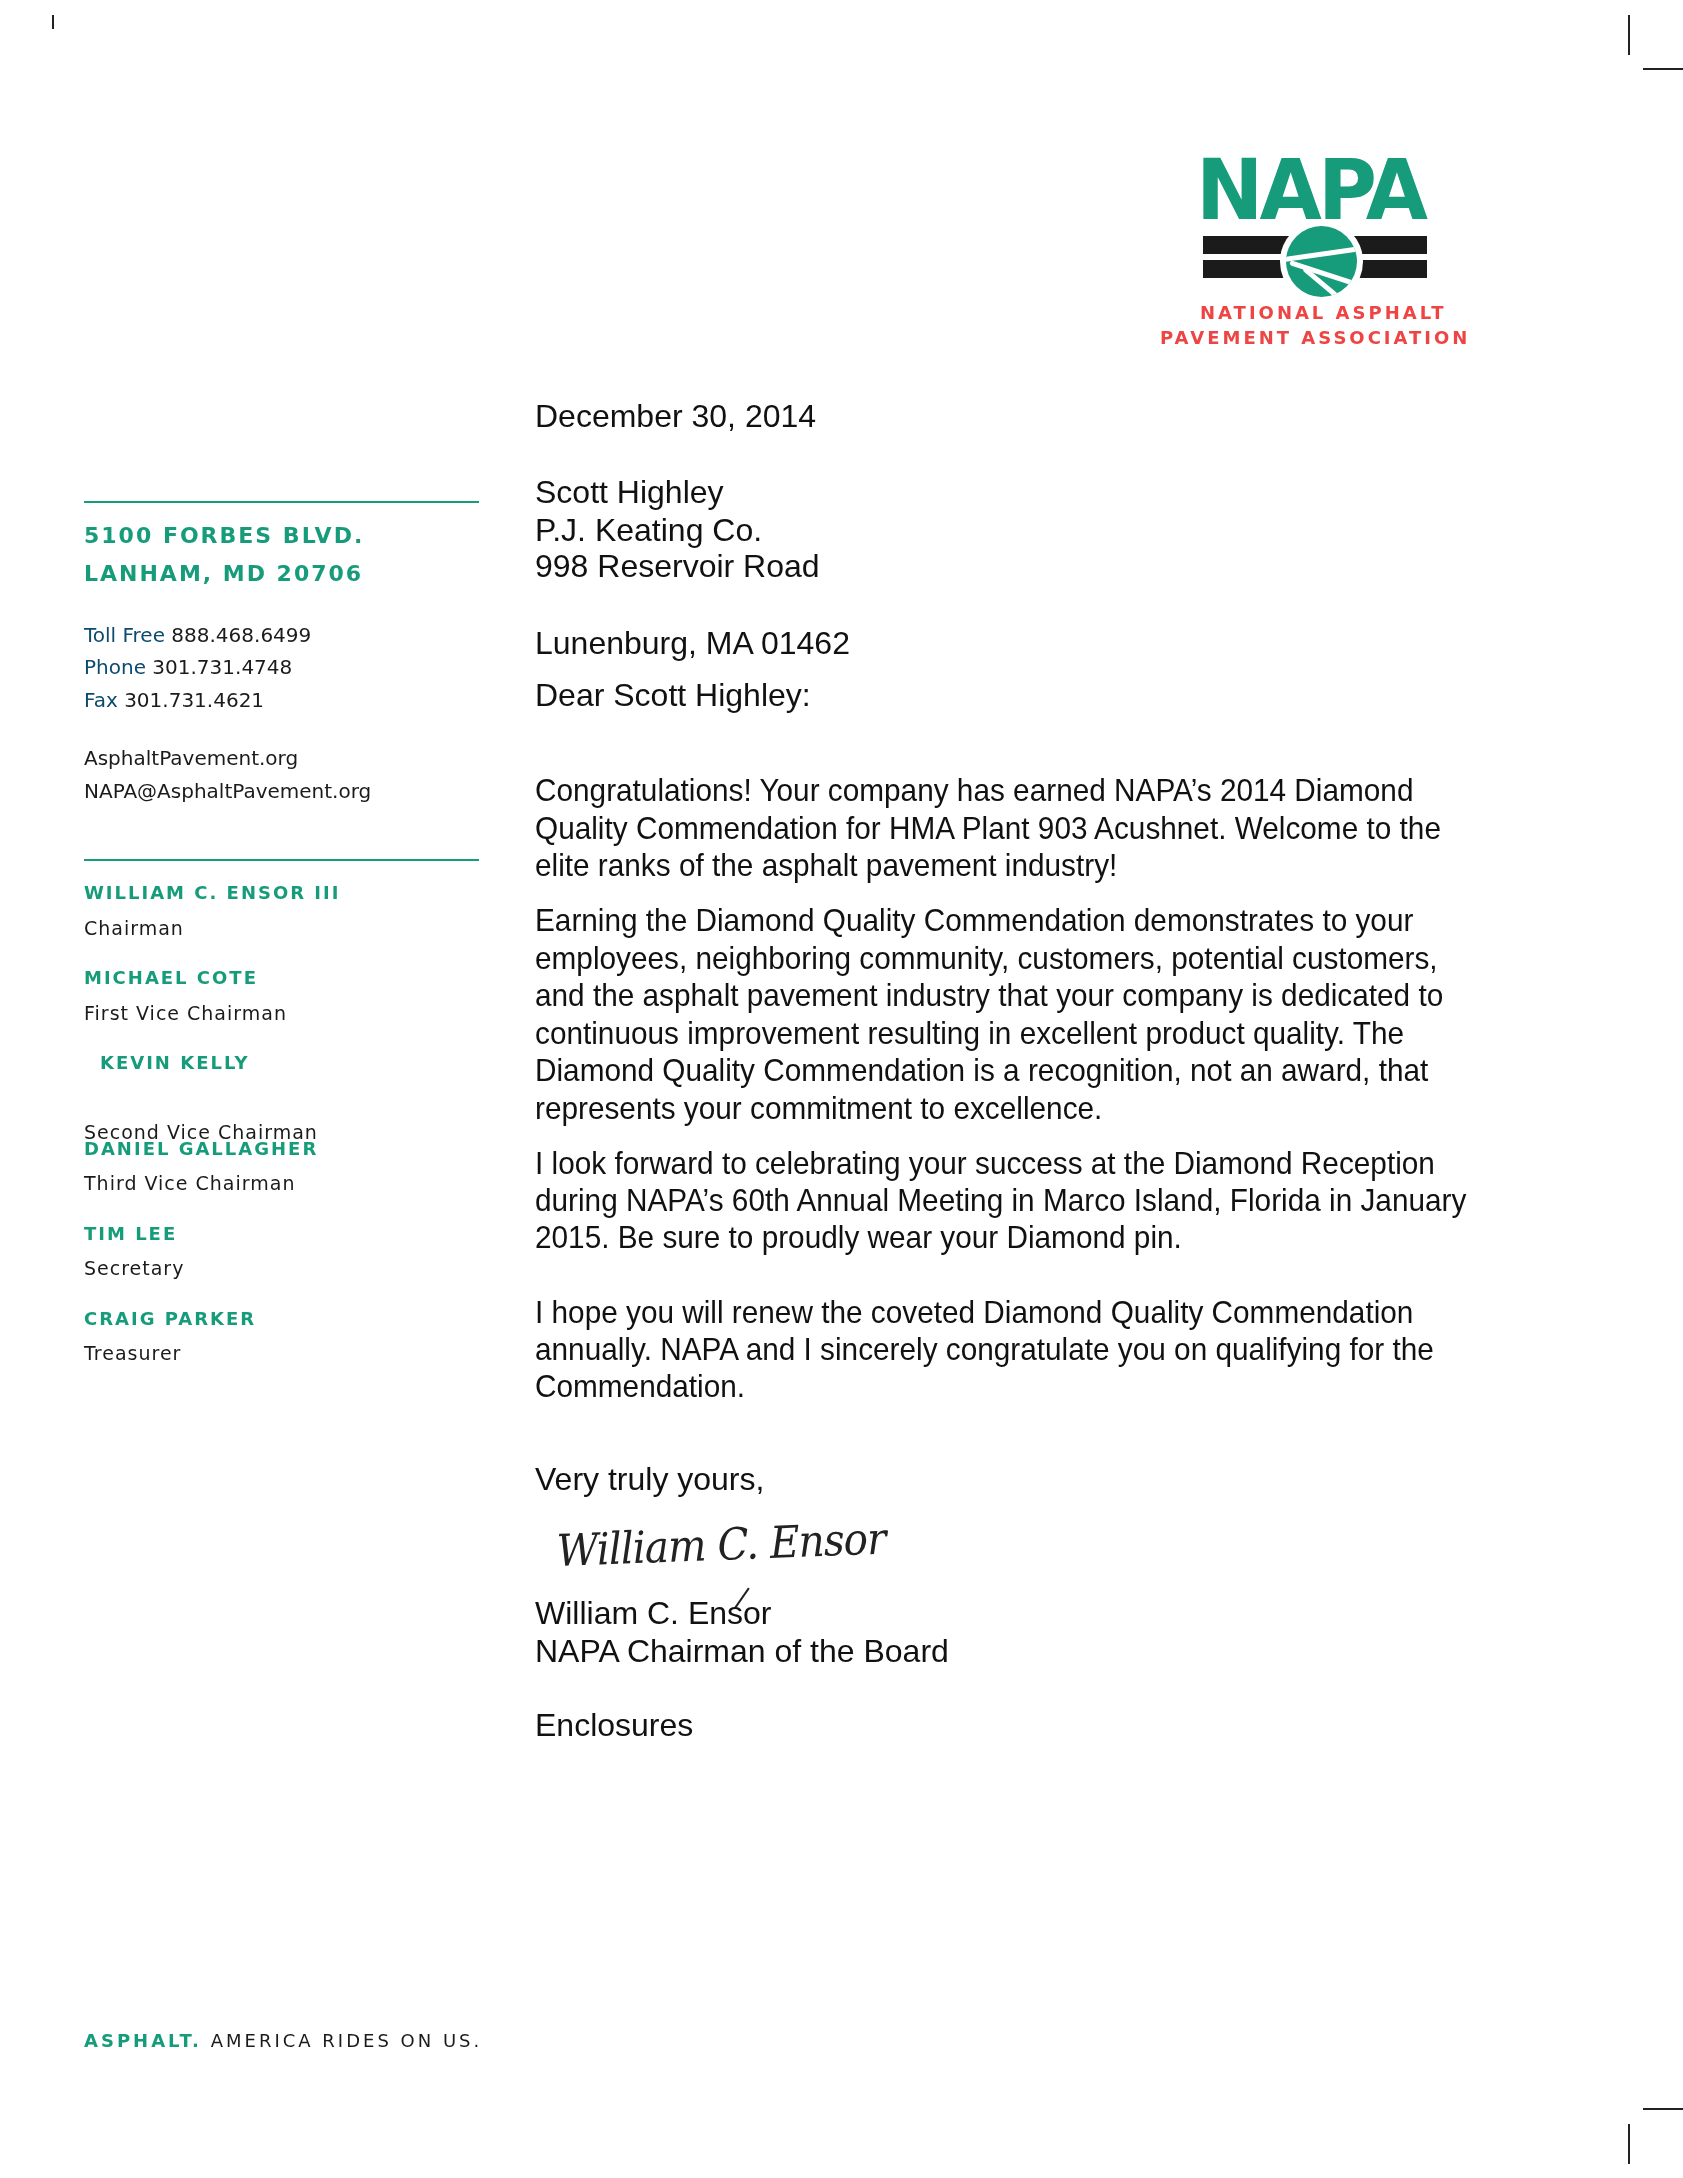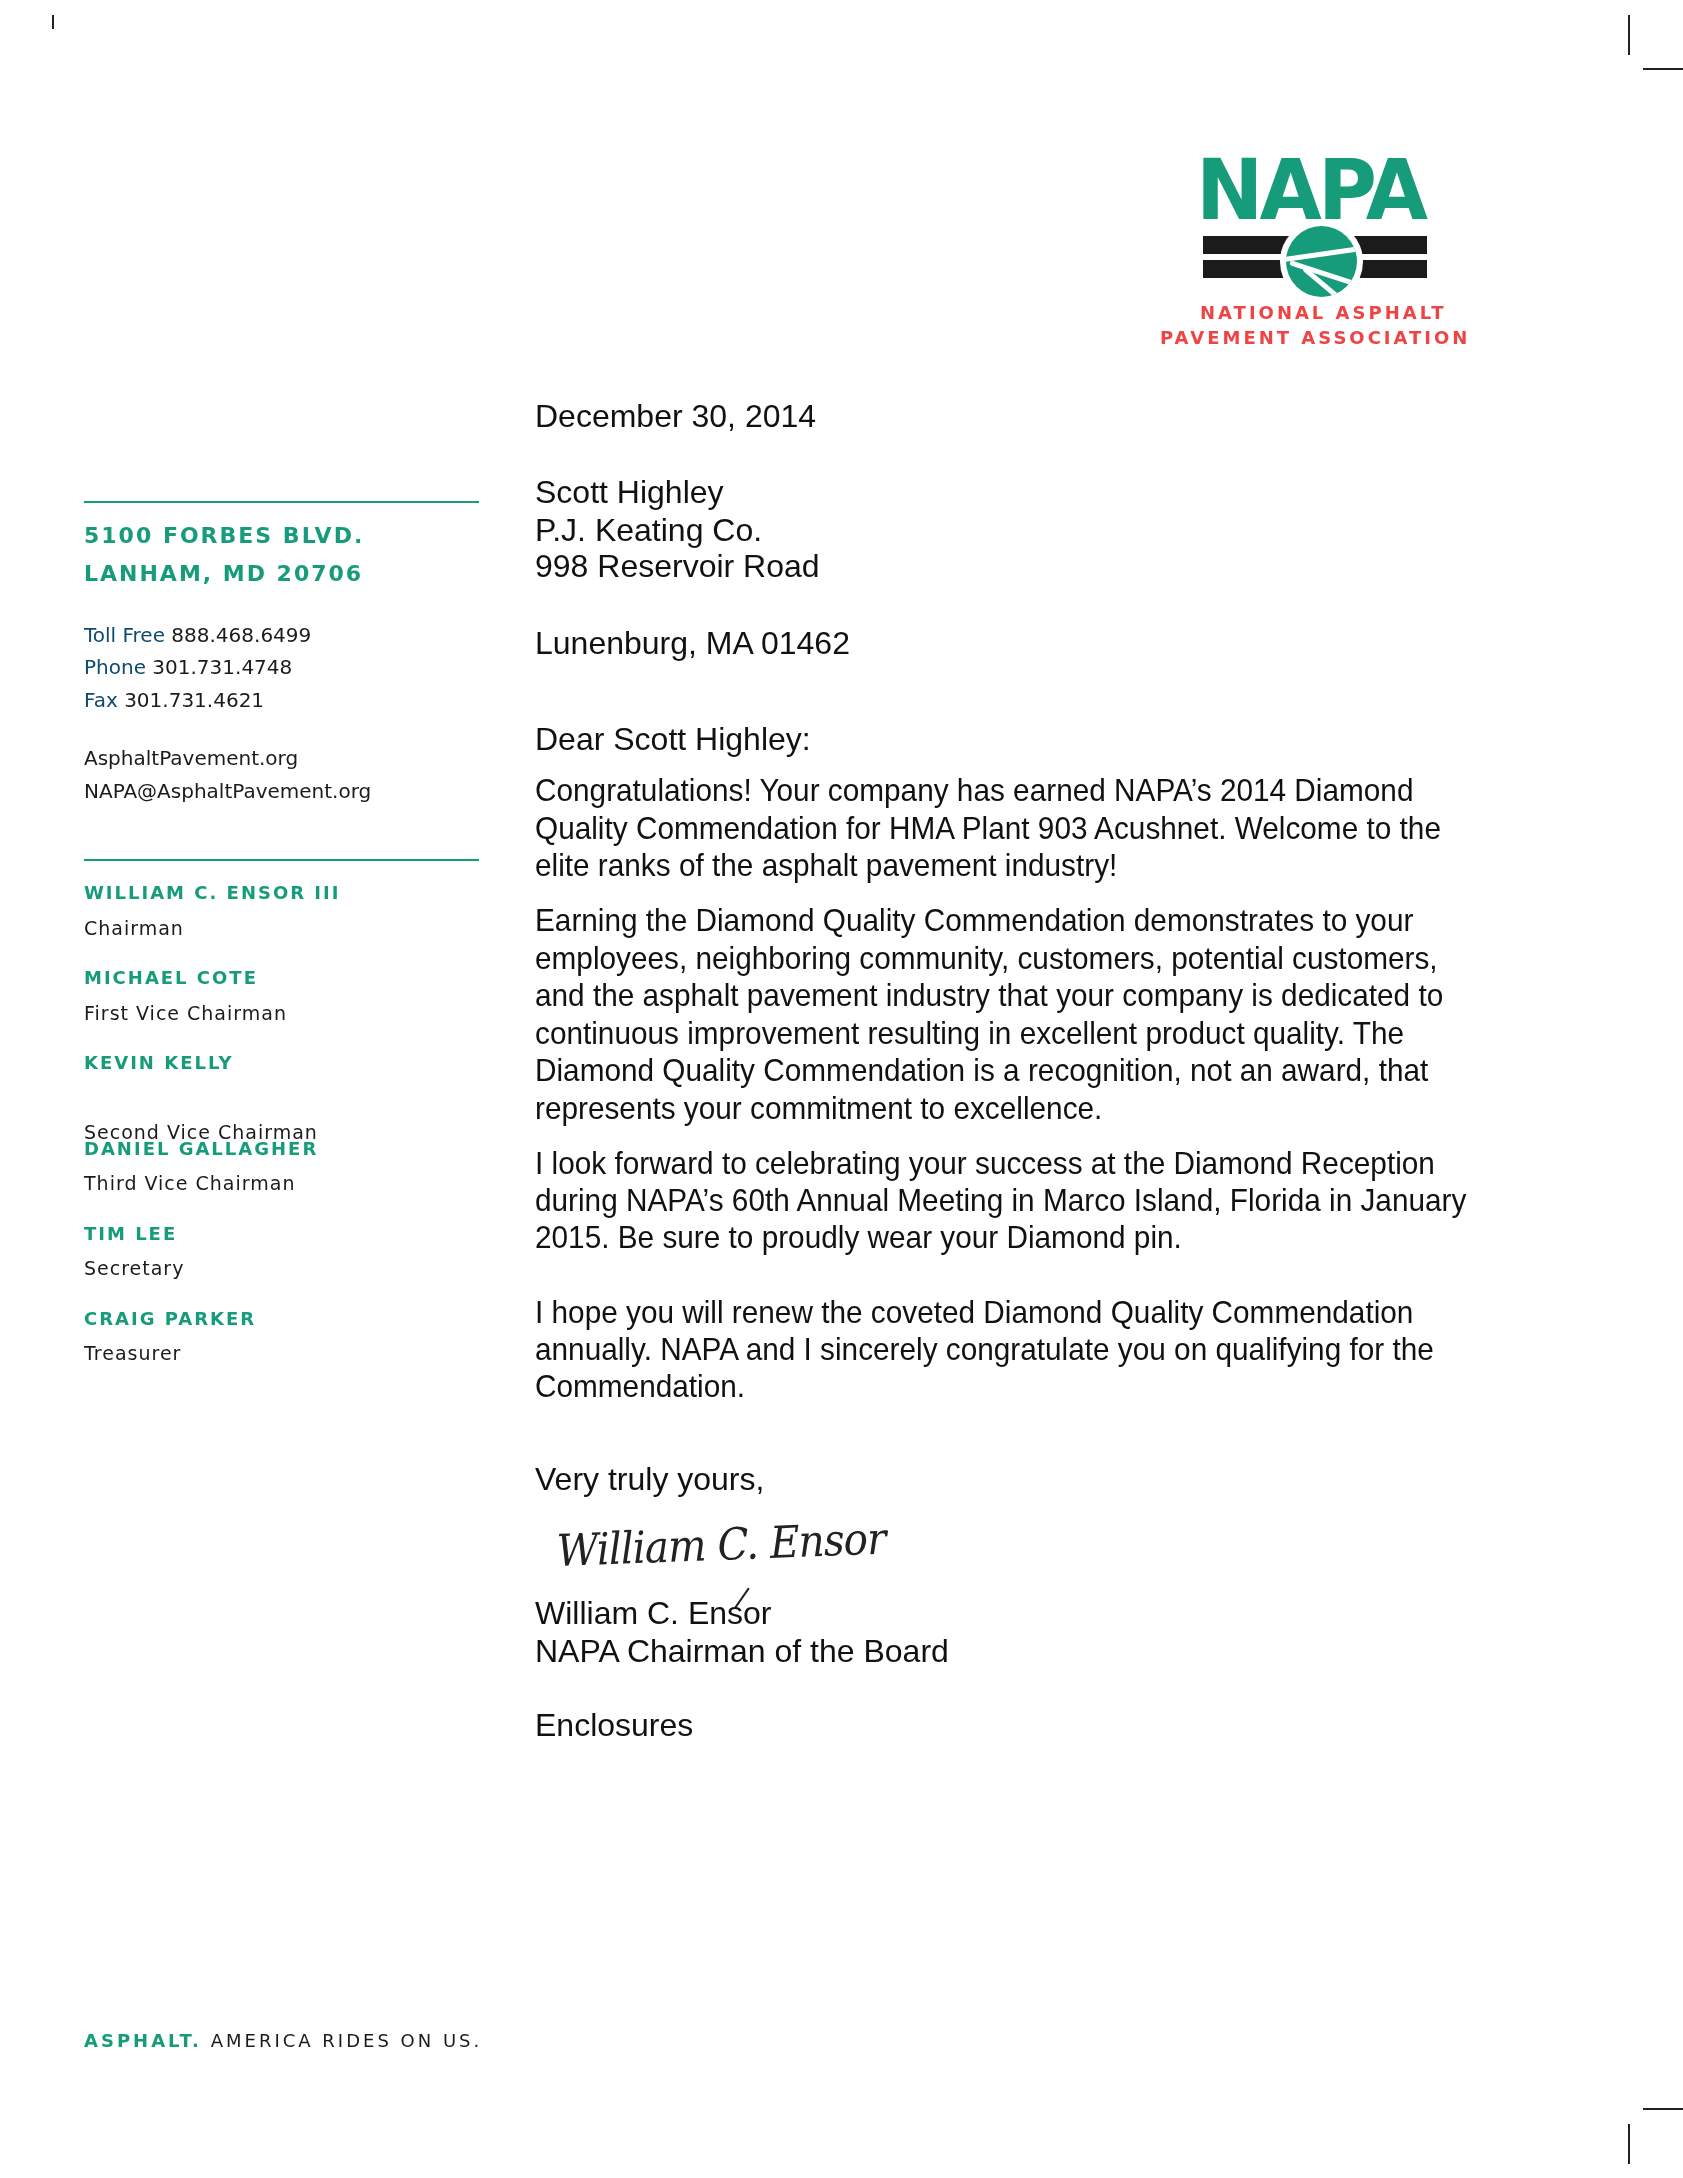--- a/index.html
+++ b/index.html
@@ -74,21 +74,21 @@
 
   <div class="contact" style="top:746px;">AsphaltPavement.org</div>
   <div class="contact" style="top:779px;">NAPA@AsphaltPavement.org</div>
 
   <div class="rule" style="top:859px;"></div>
 
   <div class="off-name" style="top:882px;">WILLIAM C. ENSOR III</div>
   <div class="off-title" style="top:917px;">Chairman</div>
   <div class="off-name" style="top:967px;">MICHAEL COTE</div>
   <div class="off-title" style="top:1002px;">First Vice Chairman</div>
-  <div class="off-name" style="top:1052px;">KEVIN KELLY</div>
+  <div class="off-name" style="top:1052px;margin-left:16px;">KEVIN KELLY</div>
   <div class="off-title" style="top:1087px;margin-top:34px;">Second Vice Chairman</div>
   <div class="off-name" style="top:1138px;">DANIEL GALLAGHER</div>
   <div class="off-title" style="top:1172px;">Third Vice Chairman</div>
   <div class="off-name" style="top:1223px;">TIM LEE</div>
   <div class="off-title" style="top:1257px;">Secretary</div>
   <div class="off-name" style="top:1308px;">CRAIG PARKER</div>
   <div class="off-title" style="top:1342px;text-align:center;">Treasurer</div>
 
   <div class="footer">
     <span class="accent">ASPHALT.</span>
@@ -97,21 +97,21 @@
 </div>
 
 <div>
   <div class="t" style="top:397px;">December 30, 2014</div>
 
   <div class="t" style="top:473px;">Scott Highley</div>
   <div class="t" style="top:511px;">P.J. Keating Co.</div>
   <div class="t" style="top:547px;">998 Reservoir Road</div>
   <div class="t" style="top:624px;">Lunenburg, MA 01462</div>
 
-  <div class="t" style="top:720px;">Dear Scott Highley:</div>
+  <div class="t" style="top:676px;">Dear Scott Highley:</div>
 
   <div>
     <div class="t narrow" style="top:771px;">Congratulations!  Your company has earned NAPA’s 2014 Diamond</div>
     <div class="t narrow" style="top:809px;">Quality Commendation for HMA Plant 903 Acushnet. Welcome to the</div>
     <div class="t narrow" style="top:846px;">elite ranks of the asphalt pavement industry!</div>
   </div>
 
   <div>
     <div class="t narrow" style="top:901px;">Earning the Diamond Quality Commendation demonstrates to your</div>
     <div class="t narrow" style="top:939px;">employees, neighboring community, customers, potential customers,</div>

